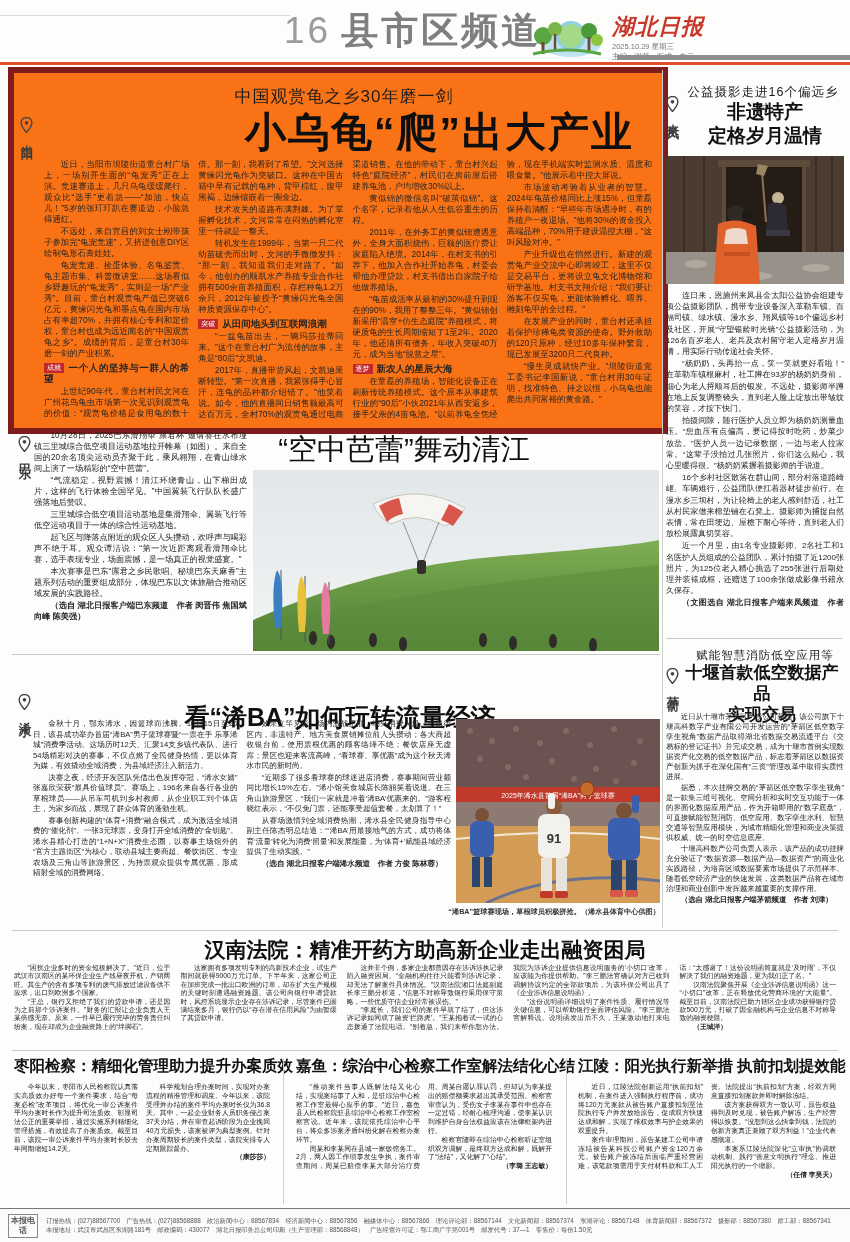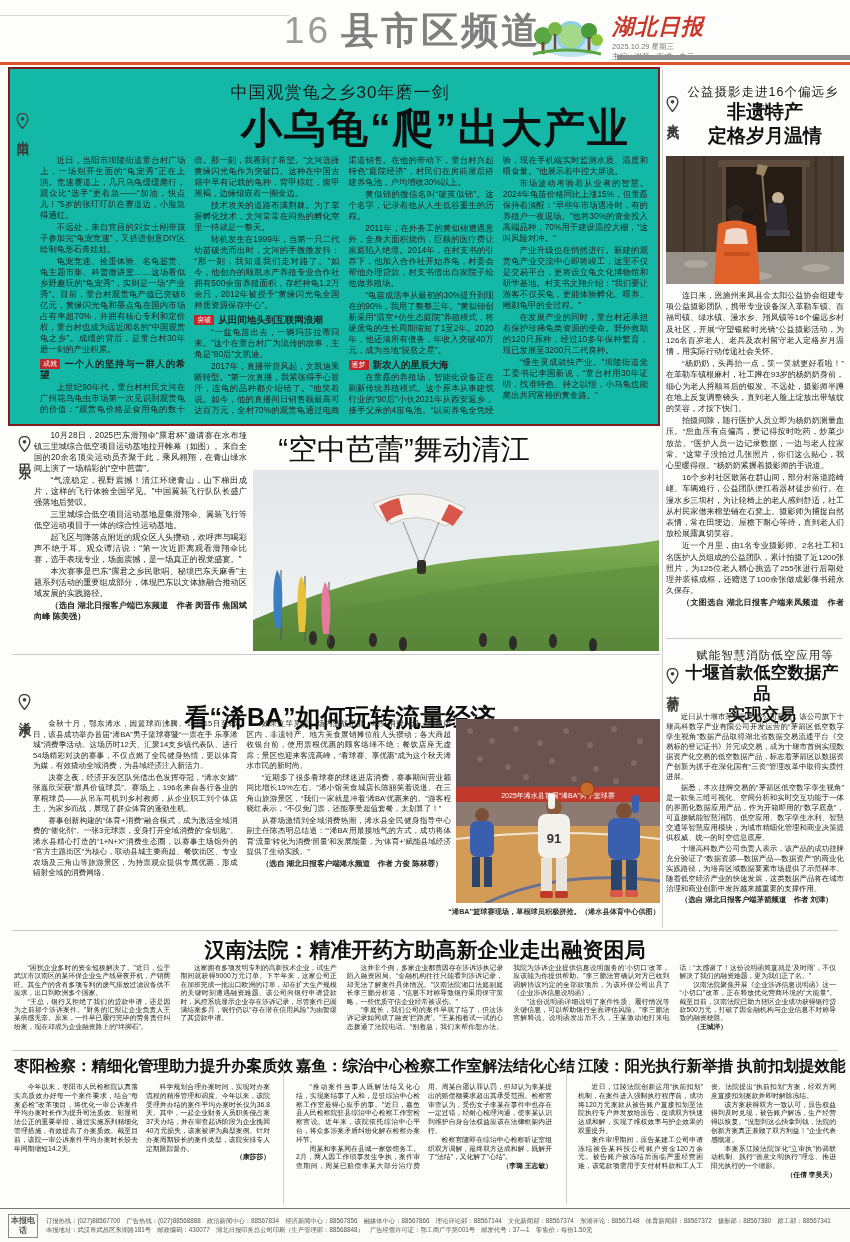--- a/index.html
+++ b/index.html
@@ -24,21 +24,21 @@
   .body-text{font-size:8.4px;line-height:11px;text-align:justify;color:#252525;overflow:hidden;}
   .body-text p{margin:0 0 1px 0;text-indent:2em;}
   .body-text p.section{text-indent:0;font-weight:700;font-size:9.5px;margin:3px 0 2px 0;}
   .body-text p.byline{text-indent:2em;font-weight:700;}
   .tag{display:inline-block;background:#c1272d;color:#fff;font-size:7px;font-weight:400;
        padding:0 3px;margin-right:4px;line-height:10px;vertical-align:1px;}
   .divider-h{background:#c9c9c9;height:1px;}
   .divider-v{background:#cfcfcf;width:1px;}
   .photo{display:block;}
   
-  #lead-box{left:8px;top:67px;width:648px;height:355px;border:2px solid #7f1d1d;background:#14b8a6;}
+  #lead-box{left:8px;top:67px;width:648px;height:355px;border:6px solid #7f1d1d;background:#f97316;}
   #lead-kicker{left:60px;top:12px;width:540px;font-size:17px;}
   #lead-headline{position:absolute;left:40px;top:32px;width:580px;text-align:right;
                  font-size:41px;font-weight:700;letter-spacing:2px;color:#0f0f0f;white-space:nowrap;}
   #lead-pin{position:absolute;left:4px;top:44px;}
   #lead-body{position:absolute;left:30px;top:86px;width:608px;height:262px;column-count:4;column-gap:9px;}
   
   #badong-pin{left:16px;top:436px;}
   #badong-body{left:34px;top:430px;width:213px;height:220px;font-size:8.2px;}
   #badong-headline{left:250px;top:430px;width:308px;text-align:center;font-size:29px;font-weight:400;color:#0f0f0f;white-space:nowrap;}
   #badong-photo{left:253px;top:470px;width:406px;height:181px;}

